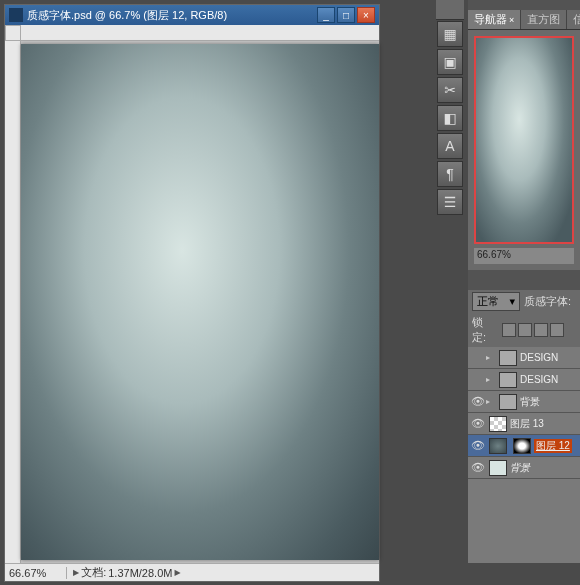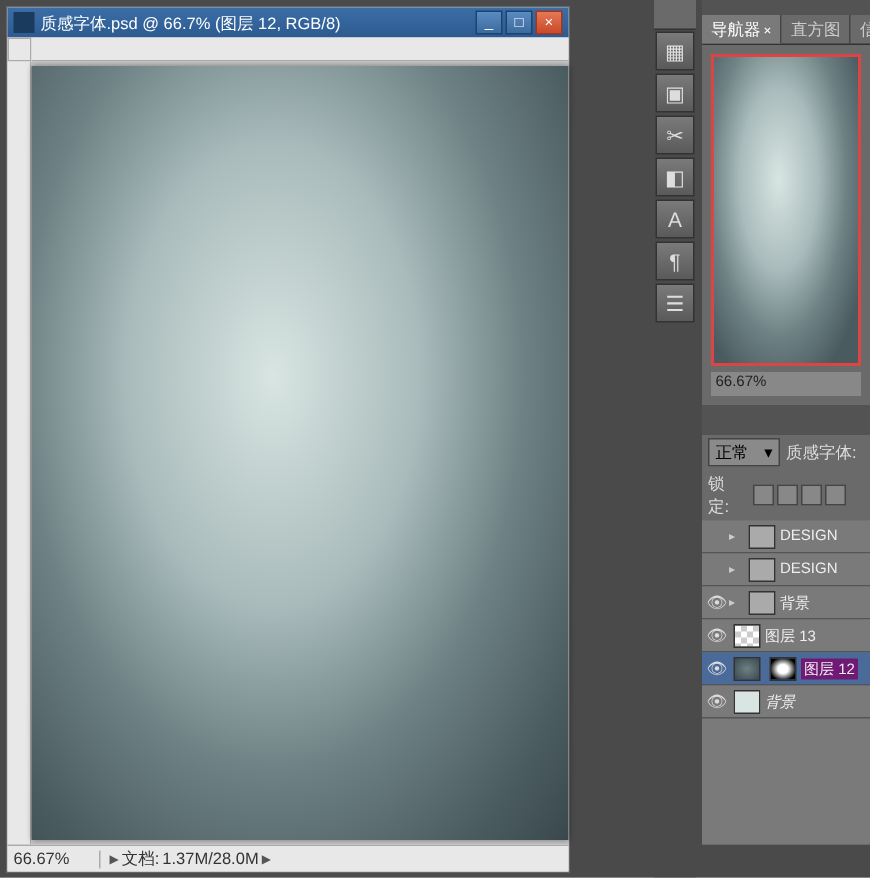--- a/index.html
+++ b/index.html
@@ -58,21 +58,21 @@
 .layer-row.selected { background: #4a6a9a; color: #fff; }
 .layer-row .eye { width: 16px; height: 16px; display: flex; align-items: center; justify-content: center; font-size: 11px; color: #ddd; }
 .layer-row .expand { width: 10px; font-size: 8px; color: #ccc; }
 .layer-row .thumb { width: 18px; height: 16px; background: #fff; border: 1px solid #333; margin: 0 3px; }
 .layer-row .thumb.folder { background: #aaa; }
 .layer-row .thumb.checker { background: repeating-conic-gradient(#ccc 0 25%, #fff 0 50%) 0 0/8px 8px; }
 .layer-row .thumb.dark { background: radial-gradient(#6e8184,#3a484d); }
 .layer-row .thumb.mask { background: radial-gradient(#fff 30%,#000 80%); }
 .layer-row .thumb.light { background: #d8e5e2; }
 .layer-row .lname { font-size: 10px; color: #eee; white-space: nowrap; }
-.layer-row.selected .lname { background: #701a75; padding: 0 2px; }
+.layer-row.selected .lname { background: #c2410c; padding: 0 2px; text-decoration: underline; }
 </style>
 </head>
 <body>
 
 <div class="doc-window">
   <div class="titlebar">
     <div class="titlebar-icon"></div>
     <div class="titlebar-text">质感字体.psd @ 66.7% (图层 12, RGB/8)</div>
     <div class="win-buttons">
       <div class="win-btn">_</div>

